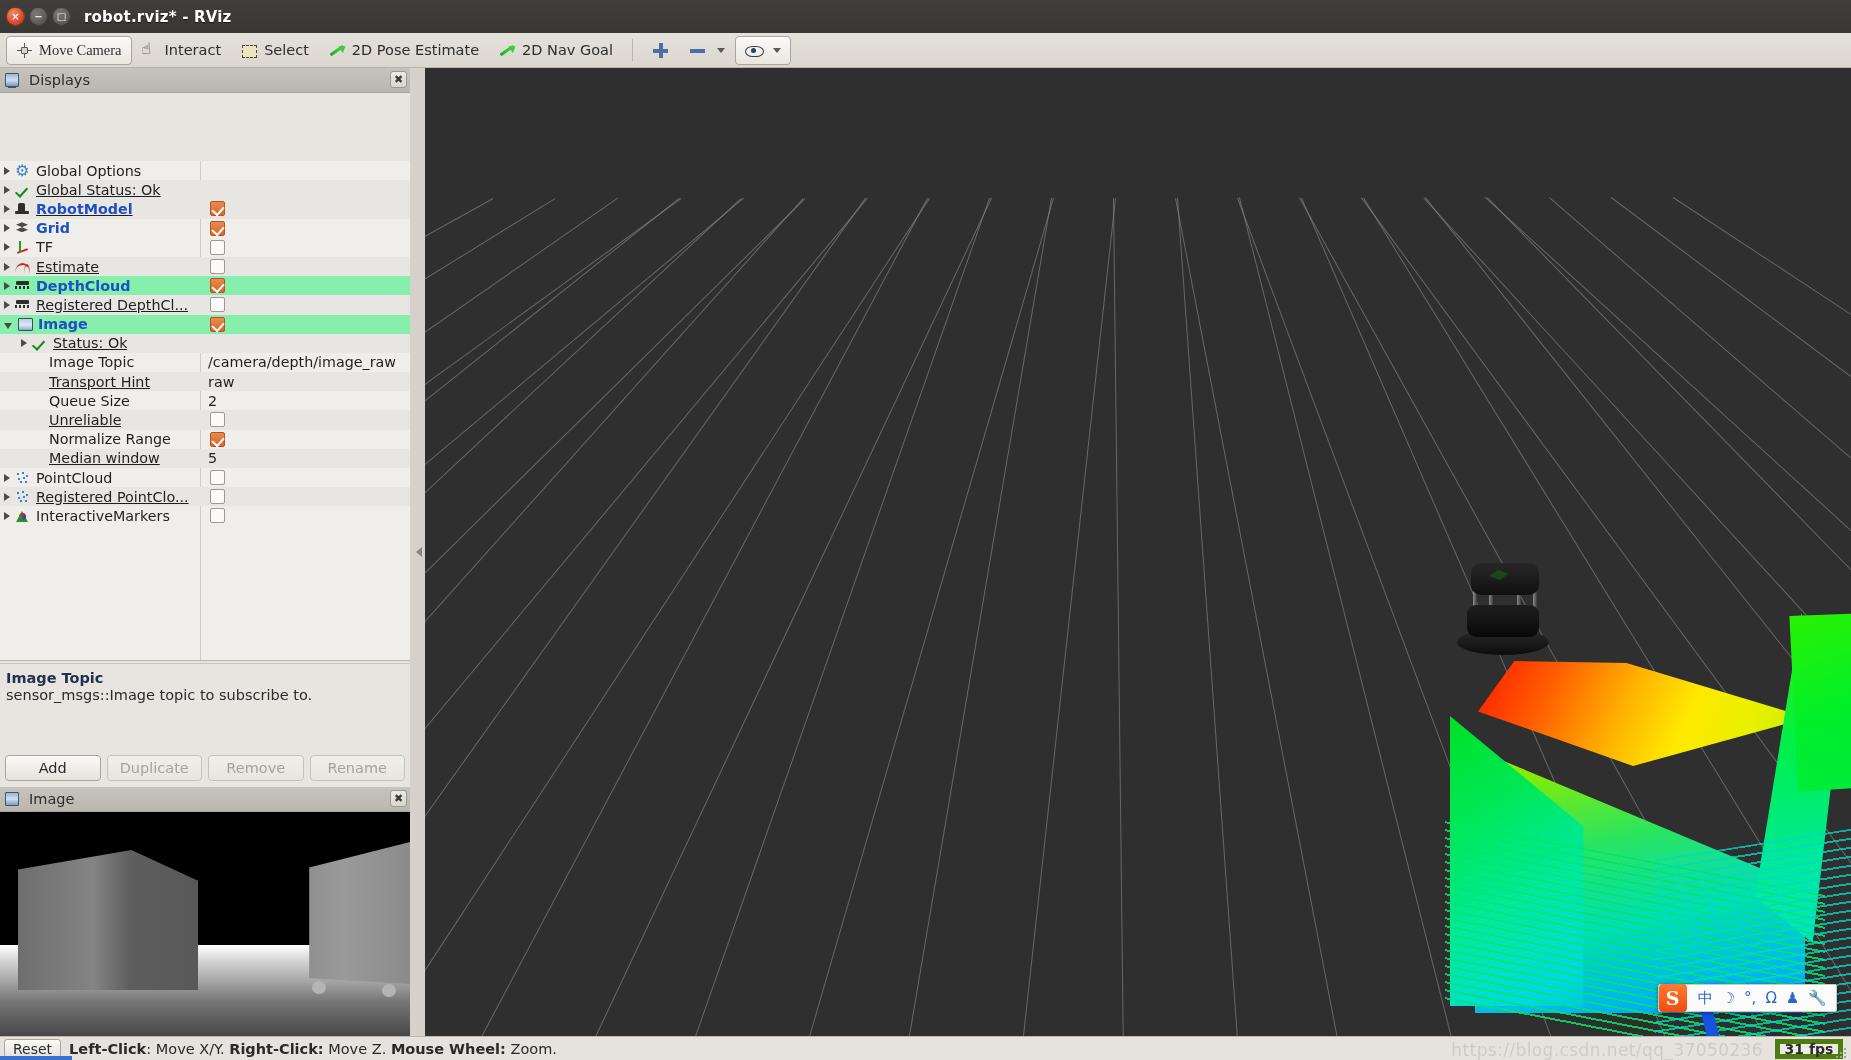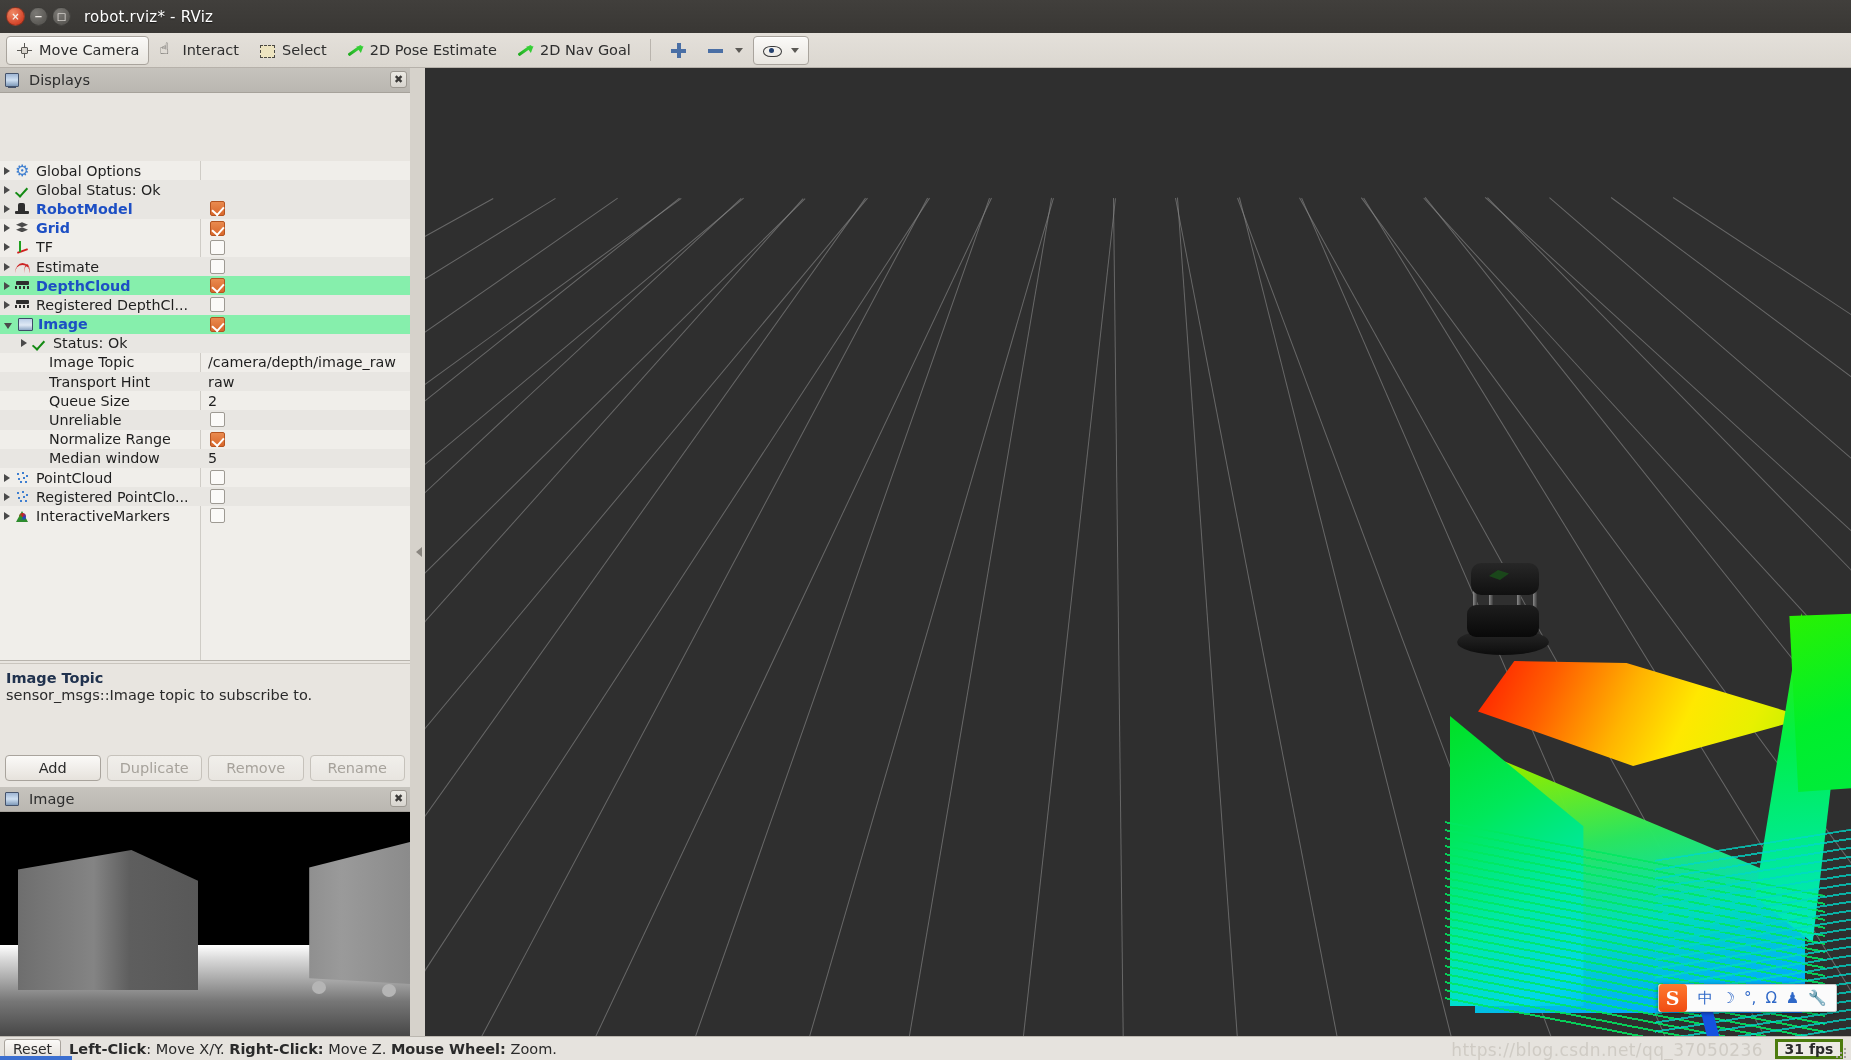--- a/index.html
+++ b/index.html
@@ -23,40 +23,41 @@
     width: 19px; height: 19px; border-radius: 50%;
     display: flex; align-items: center; justify-content: center;
     font-size: 11px; color: #f5f0eb; line-height: 1;
     border: 1px solid rgba(0,0,0,.35);
   }
   .wb-close { background: radial-gradient(circle at 35% 30%, #f08a66, #d4452a 70%); }
   .wb-min   { background: radial-gradient(circle at 35% 30%, #7c7a76, #5b5955 70%); }
   .wb-max   { background: radial-gradient(circle at 35% 30%, #7c7a76, #5b5955 70%); }
   .wb span { font-family: "DejaVu Sans", sans-serif; font-weight: bold; font-size: 10px; }
   .wintitle {
-    margin-left: 13px; color: #ffffff; font-size: 15px; font-weight: normal;
+    margin-left: 13px; color: #ffffff; font-size: 15px; font-weight: bold;
     letter-spacing: .2px; text-shadow: 0 1px 1px rgba(0,0,0,.6);
   }
 
   
   .toolbar {
     position: absolute; left: 0; top: 33px; width: 1851px; height: 35px;
     background: linear-gradient(to bottom, #e4e0da 0%, #dbd7d0 100%);
     border-bottom: 1px solid #b6b1aa;
     display: flex; align-items: center; padding-left: 6px;
   }
   .tbtn {
     height: 29px; display: flex; align-items: center; gap: 6px;
     padding: 0 9px; border-radius: 4px; color: #2e2e2e;
     font-size: 14.5px; white-space: nowrap; border: 1px solid transparent;
   }
   .tbtn.active {
     background: linear-gradient(to bottom,#fbfaf8,#e9e6e0);
     border: 1px solid #a9a49d;
     box-shadow: 0 1px 0 rgba(255,255,255,.7) inset;
+    font-family: Liberation Serif, serif;
   }
   .tsep { width: 1px; height: 22px; background: #b9b4ad; margin: 0 9px; }
   .ticon { width: 17px; height: 17px; display: inline-block; position: relative; flex: 0 0 auto; }
 
   
   .ic-movecam::before{
     content:""; position:absolute; inset:1px;
     background:
       linear-gradient(to right, transparent 45%, #5a5854 45%, #5a5854 55%, transparent 55%),
       linear-gradient(to bottom, transparent 45%, #5a5854 45%, #5a5854 55%, transparent 55%);
@@ -129,21 +130,21 @@
   
   .tree {
     position:absolute; left:0; top:93px; width:410px; height:500px;
     background:#f0eeea; border-bottom:1px solid #b8b4ad; overflow:hidden;
   }
   .tree-inner { position:relative; width:410px; }
   .trow {
     display:flex; align-items:center; height:19.2px; font-size:14.3px; color:#1f1f1f;
     position:relative; white-space:nowrap;
   }
-  .trow.alt { background:#e8e6e2; }
+  .trow.alt { background:#e8e6e2;text-decoration:underline; }
   .trow.sel { background:#86efac; }
   .colsep { position:absolute; left:200px; top:0; width:1px; height:100%; background:#cfccc6; }
   .tw-arrow {
     width:0;height:0; flex:0 0 auto;
     border-top:4.5px solid transparent;border-bottom:4.5px solid transparent;border-left:6px solid #4a4a4a;
     margin-right:5px;
   }
   .tw-arrow.open {
     border-left:4.5px solid transparent;border-right:4.5px solid transparent;
     border-top:6px solid #4a4a4a; border-bottom:0;
@@ -403,21 +404,21 @@
   }
   .reset-btn {
     height:19px; padding:0 8px; border:1px solid #a9a49d; border-radius:3px;
     background:linear-gradient(to bottom,#fbfaf8,#e6e2dc);
     font-size:14px; color:#2b2b2b; display:flex;align-items:center;
   }
   .status-text { font-size:14.5px; color:#2a2a2a; }
   .status-text b { font-weight:bold; }
   .fps-box {
     position:absolute; right:8px; top:2px; height:20px; min-width:68px;
-    border:3px solid #4d7c0f; background:#eeebe6;
+    border:5px solid #4d7c0f; background:#eeebe6;
     display:flex;align-items:center;justify-content:center;
     font-size:14px;font-weight:bold;color:#2a2a2a;
   }
   .watermark {
     position:absolute; right:88px; top:3px;
     font-size:17px; color:#cfcbc4; letter-spacing:.4px; white-space:nowrap;
     font-family:"DejaVu Sans", sans-serif;
   }
   .sb-progress {
     position:absolute; left:0; bottom:0; width:72px; height:4px; background:#3b6fd0;

